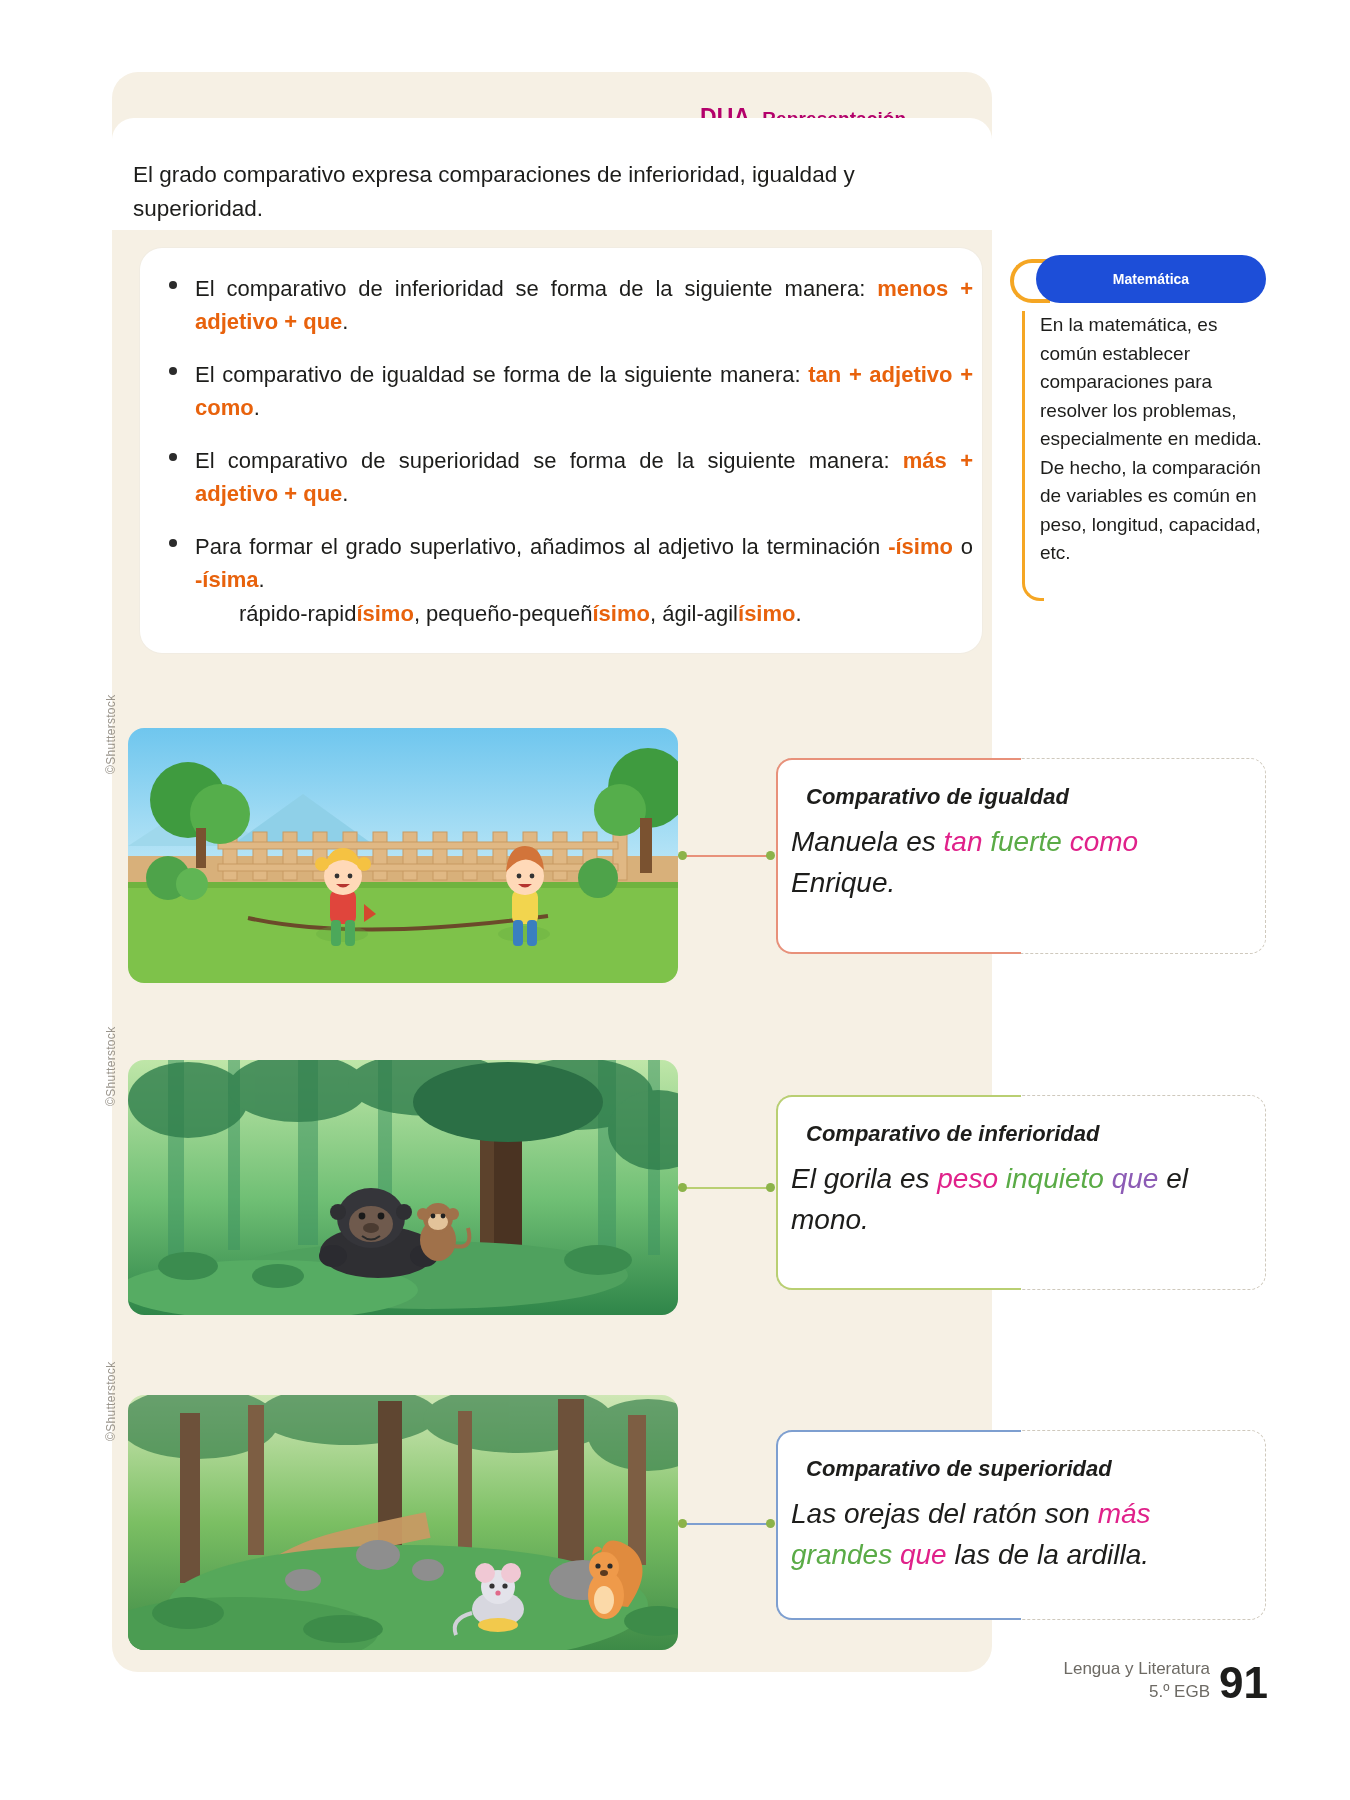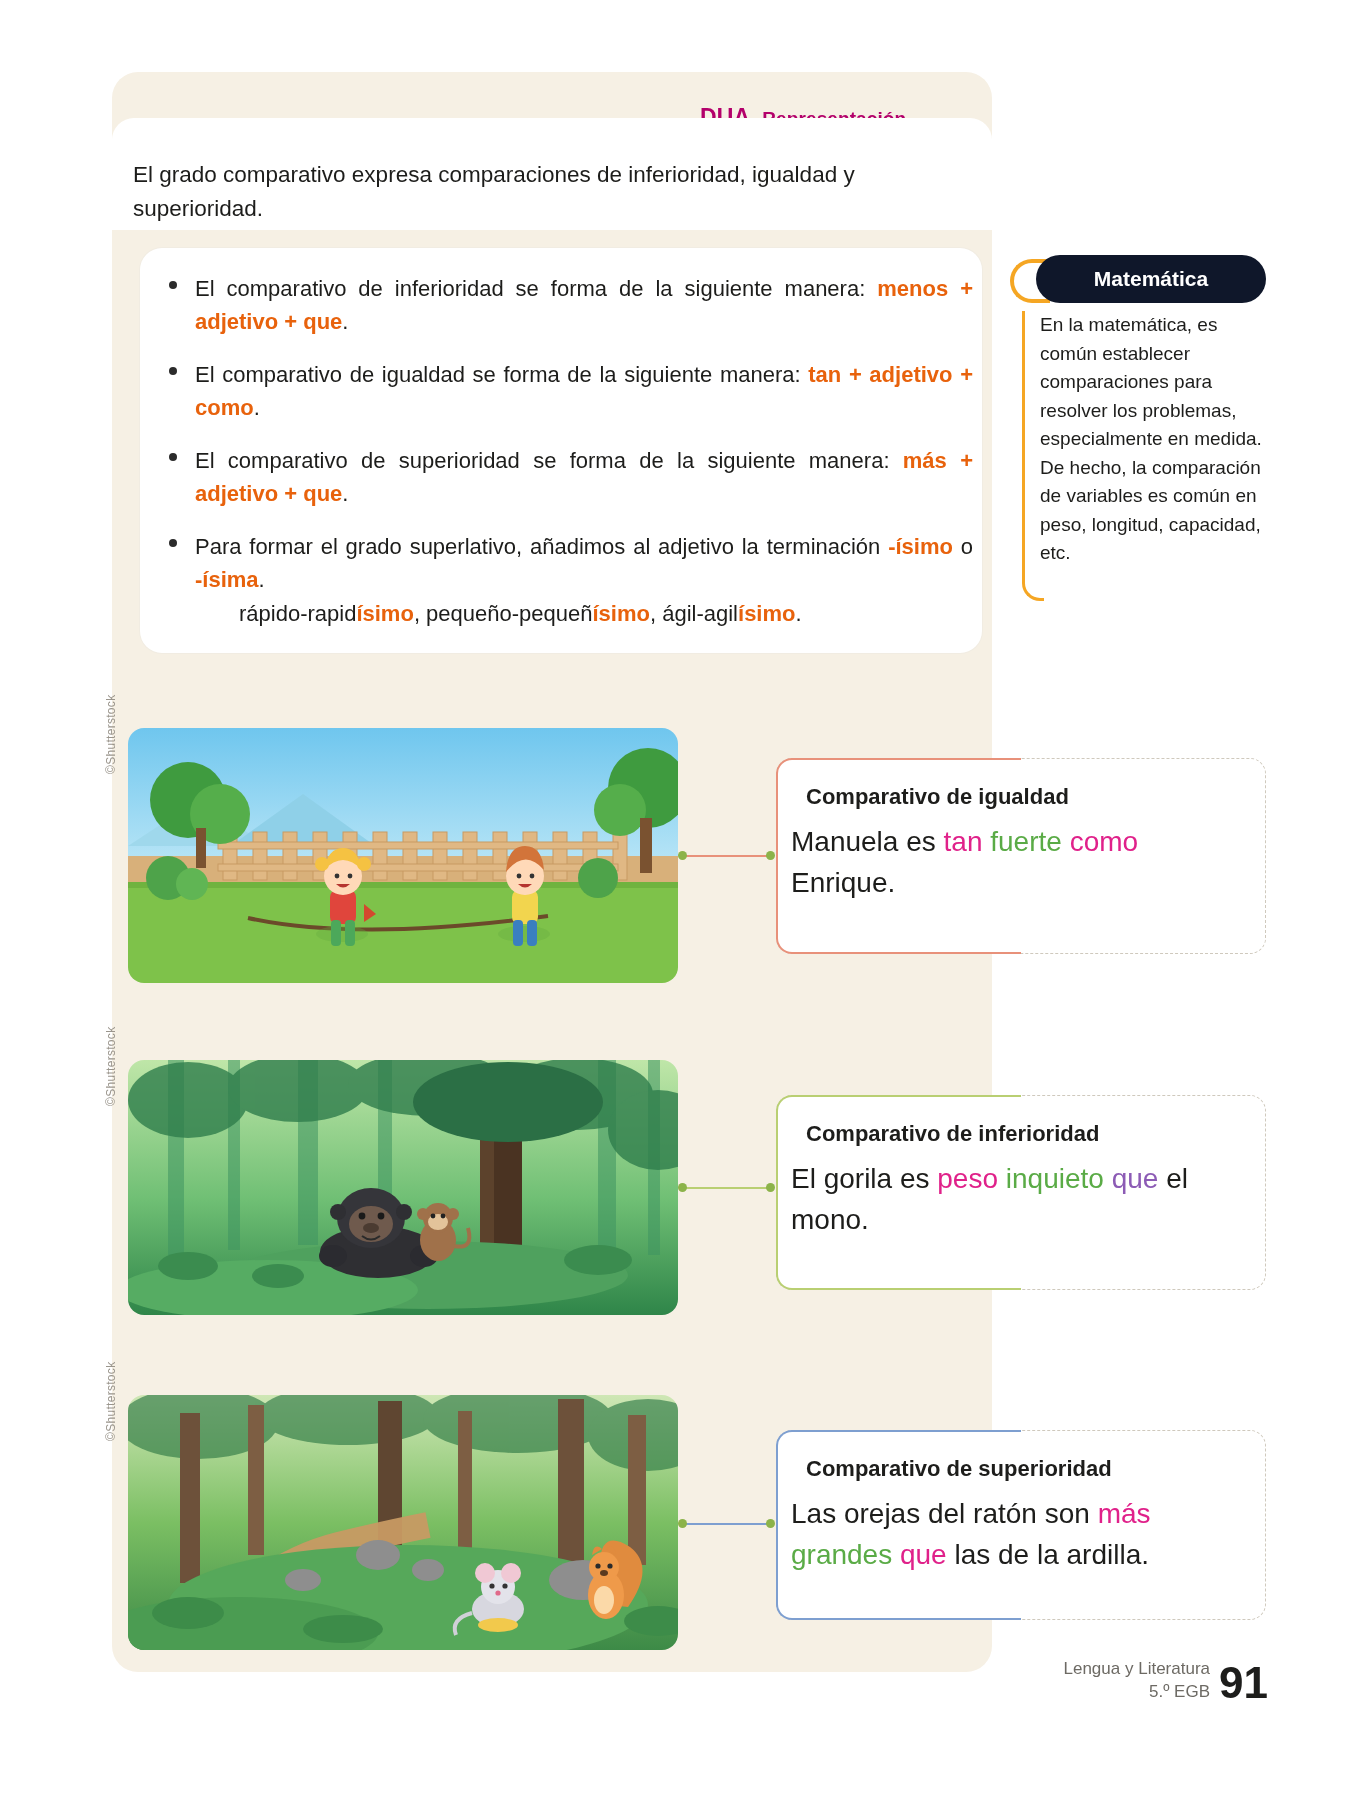--- a/index.html
+++ b/index.html
@@ -111,25 +111,25 @@
     top: 255px;
     width: 256px;
     height: 400px;
   }
   .math-header {
     position: absolute;
     left: 26px;
     top: 0;
     width: 230px;
     height: 48px;
-    background: #0f172a;
+    background: #1d4ed8;
     border-radius: 24px;
     color: #ffffff;
     font-weight: bold;
-    font-size: 21px;
+    font-size: 14px;
     display: flex;
     align-items: center;
     justify-content: center;
   }
   .math-hook {
     position: absolute;
     left: 0px;
     top: 4px;
     width: 40px;
     height: 44px;
@@ -175,20 +175,21 @@
     transform-origin: left bottom;
     white-space: nowrap;
     letter-spacing: .3px;
   }
 
   .ex-card {
     position: absolute;
     width: 490px;
     border-radius: 16px;
     background: #ffffff;
+    font-style: italic;
   }
   .ex-card .dashed {
     position: absolute;
     left: 0; top: 0; right: 0; bottom: 0;
     border: 1.5px dashed #cfc9bd;
     border-radius: 16px;
     pointer-events: none;
   }
   .ex-card .solidpart {
     position: absolute;

